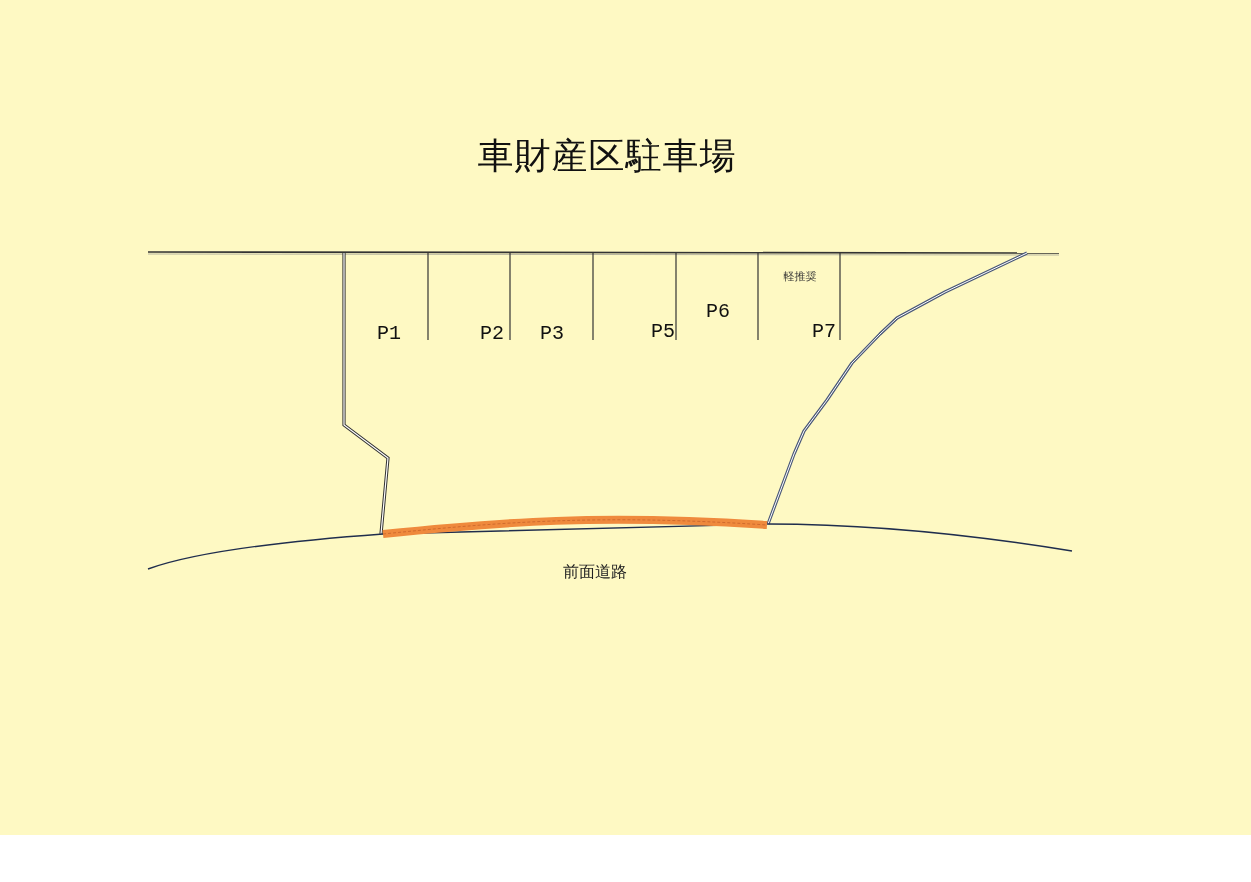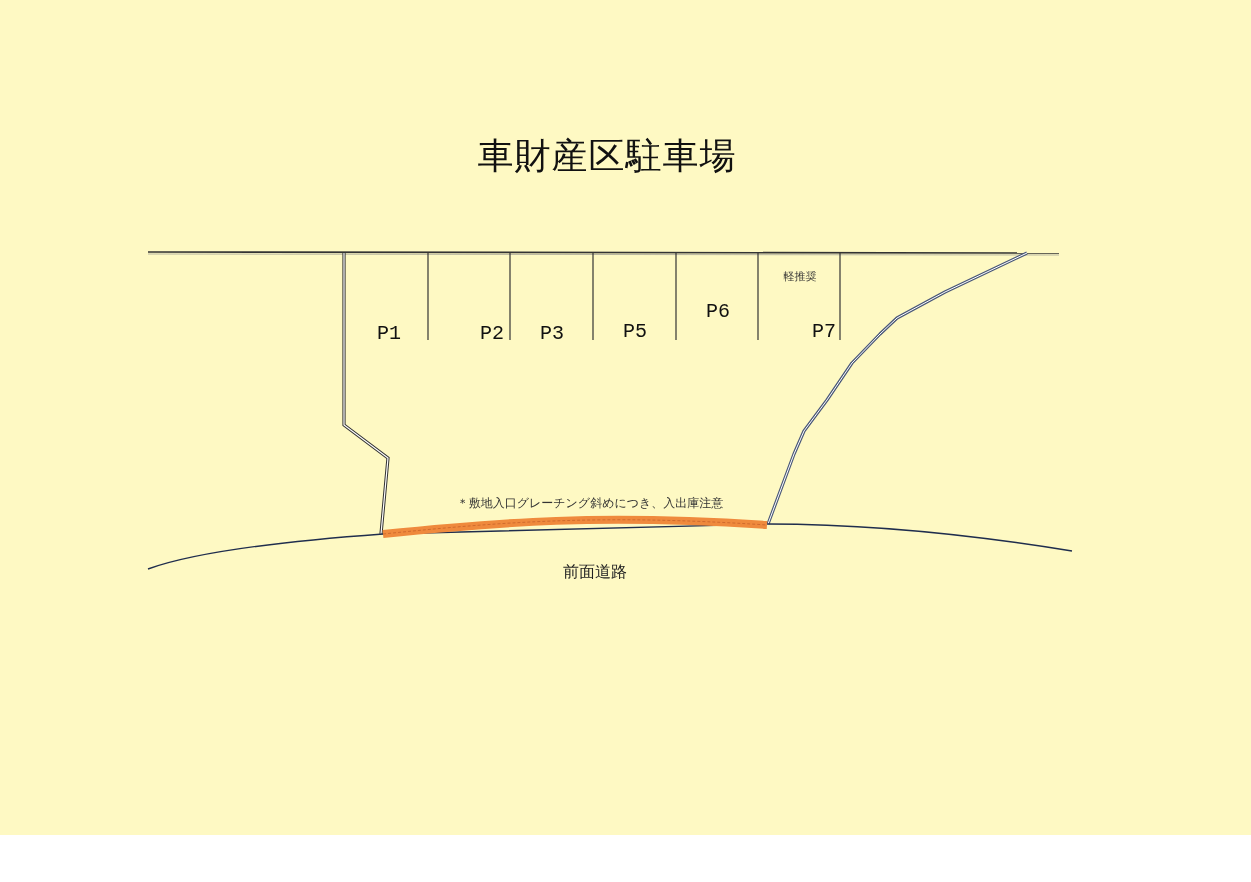--- a/index.html
+++ b/index.html
@@ -92,22 +92,21 @@
 
     <path d="M383,534 C500,522 600,514 767,525" fill="none" stroke="#ef8a3d" stroke-width="8" stroke-linecap="butt"></path>
     <path d="M383,534 C500,522 600,514 767,525" fill="none" stroke="#c8622a" stroke-width="0.8" stroke-dasharray="3,2"></path>
   </svg>
 
   <div class="title">車財産区駐車場</div>
 
   <div class="slot-label" style="left:389px; top:322px;">P1</div>
   <div class="slot-label" style="left:492px; top:322px;">P2</div>
   <div class="slot-label" style="left:552px; top:322px;text-align:center;">P3</div>
-  <div class="slot-label" style="left:635px; top:320px;">P5</div>
+  <div class="slot-label" style="left:663px; top:320px;">P5</div>
   <div class="slot-label" style="left:718px; top:300px;">P6</div>
   <div class="slot-label" style="left:824px; top:320px;">P7</div>
 
   <div class="small-note" style="left:800px; top:269px;">軽推奨</div>
 
-  <div class="entrance-note" style="left:590px; top:495px;">＊敷地入口グレーチング斜めにつき、入出庫注意</div>
 
   <div class="road-label" style="left:595px; top:562px;">前面道路</div>
 </div>
 
 </body></html>

